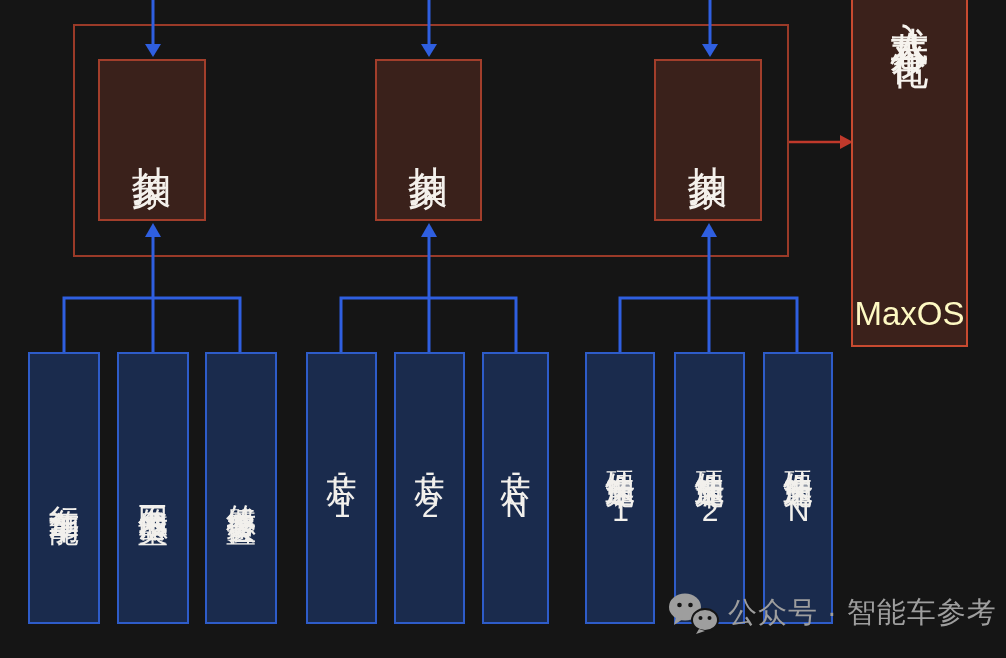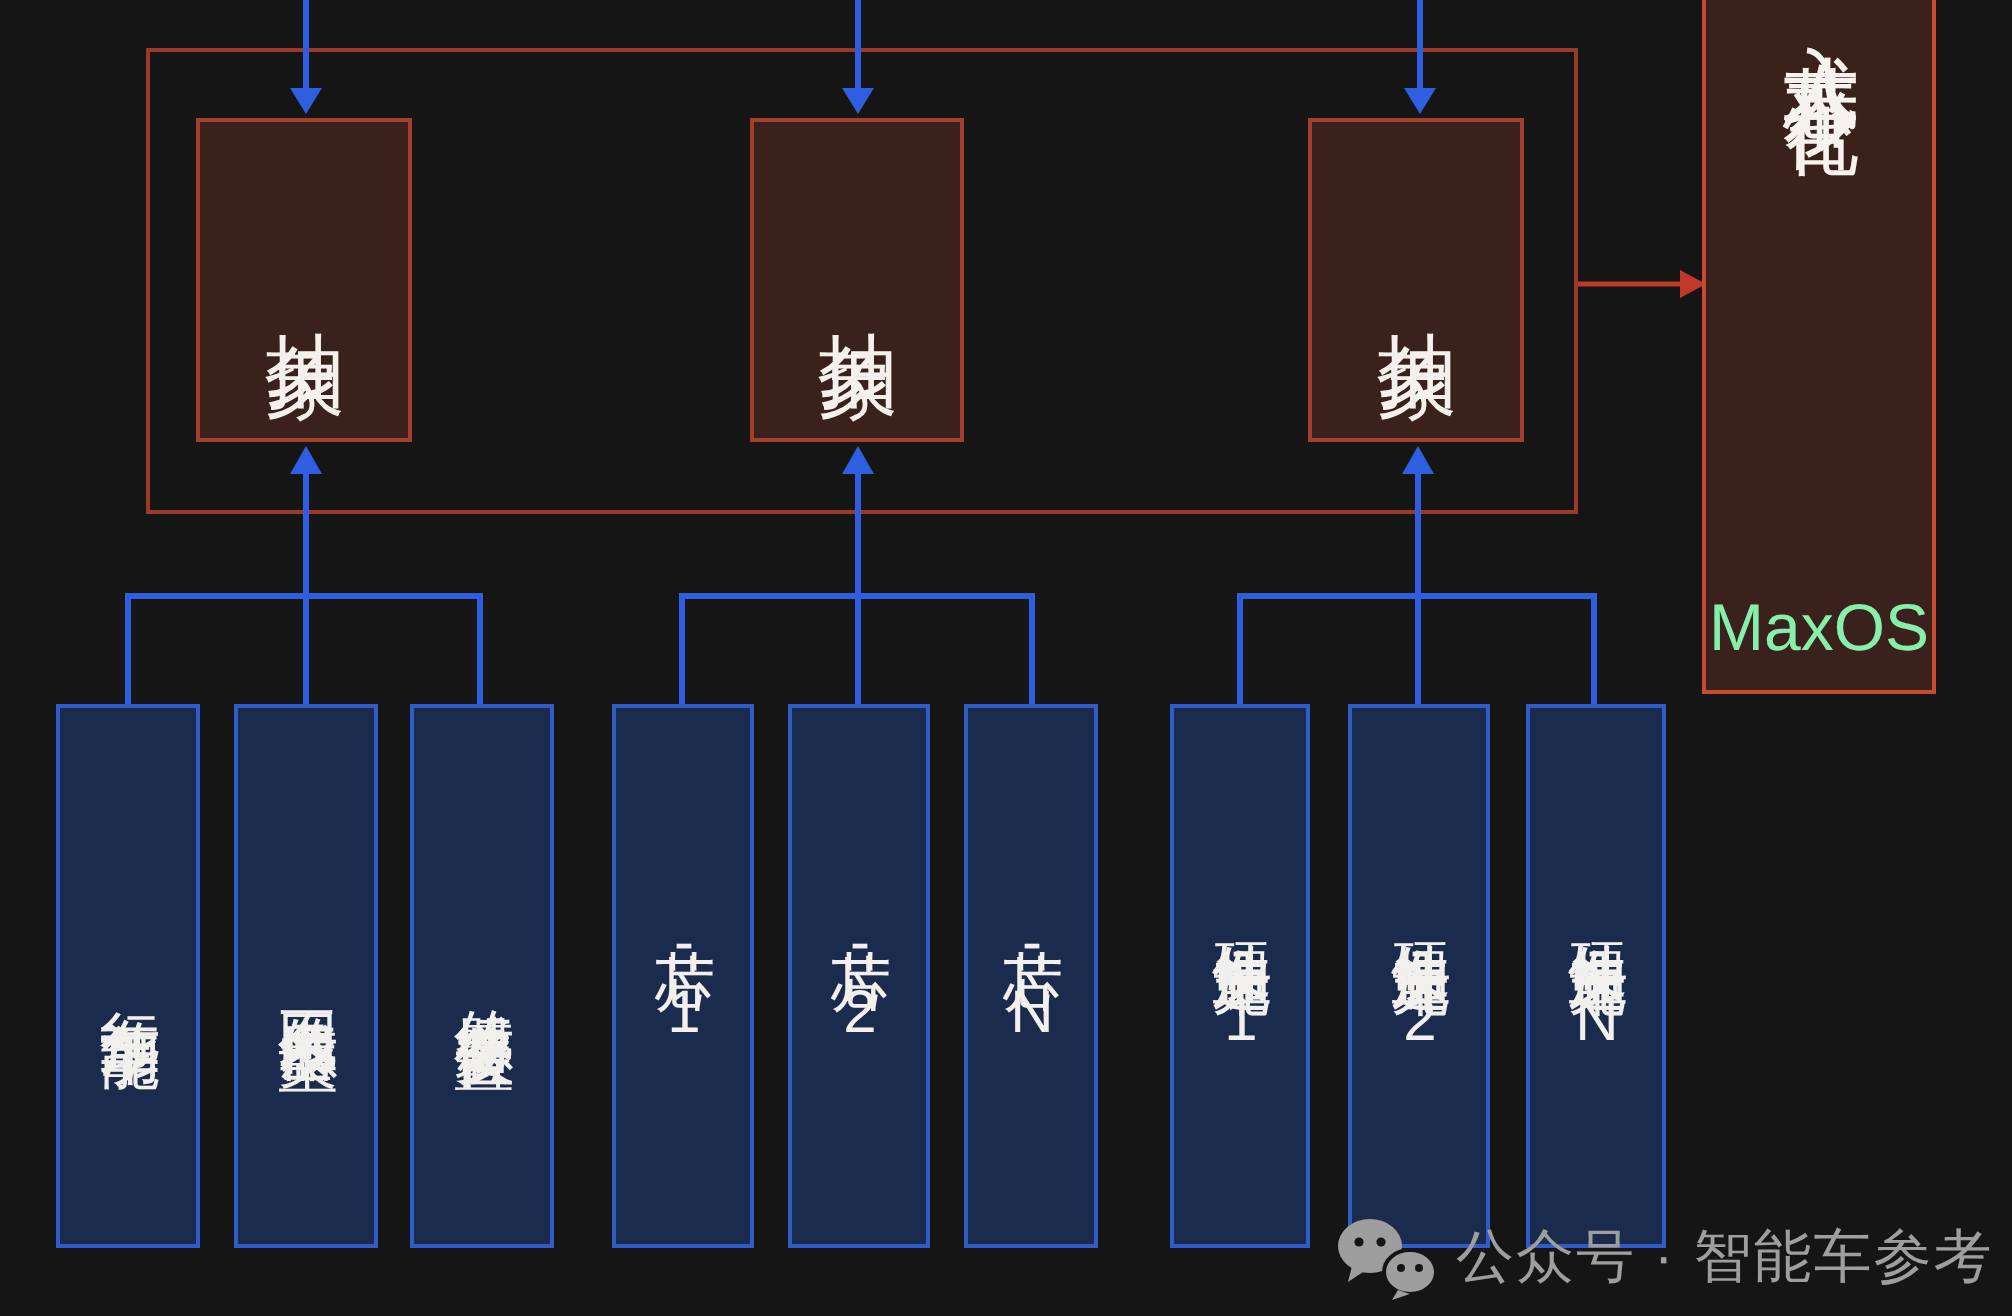--- a/index.html
+++ b/index.html
@@ -41,25 +41,25 @@
     position:absolute; left:851px; top:-60px; width:117px; height:407px;
     background:#3b211b; border:2px solid #c84a30; z-index:3;
   }
   .platform-box .vtext {
     position:absolute; left:50%; top:50px; transform:translateX(-50%);
     writing-mode:vertical-rl; text-orientation:upright;
     color:#f6f3ee; font-size:38px; letter-spacing:5px; line-height:1;
   }
   .platform-box .product {
     position:absolute; bottom:12px; left:0; width:100%;
-    text-align:center; color:#86efac; font-size:33px;
+    text-align:center; color:#fef9c3; font-size:33px;
   }
   
   .watermark {
-    position:absolute; left:668px; top:608px; z-index:5;
+    position:absolute; left:668px; top:592px; z-index:5;
     display:flex; align-items:center; gap:8px;
   }
   .watermark .wm-text {
     color:#9e9e9e; font-size:29px; letter-spacing:1px; white-space:nowrap;
   }
 </style>
 </head>
 <body>
 
 <div class="stage">

